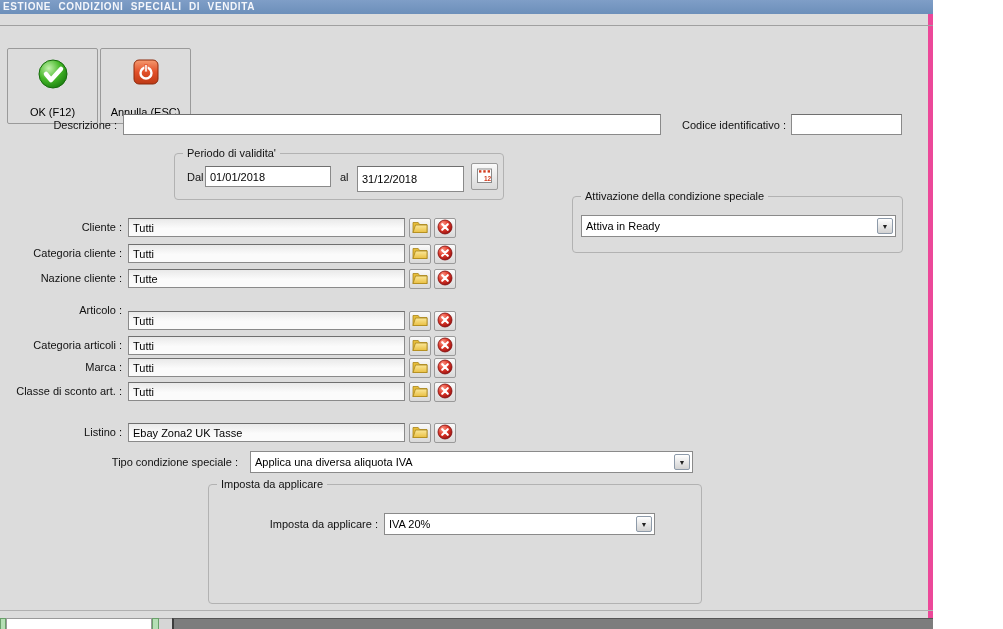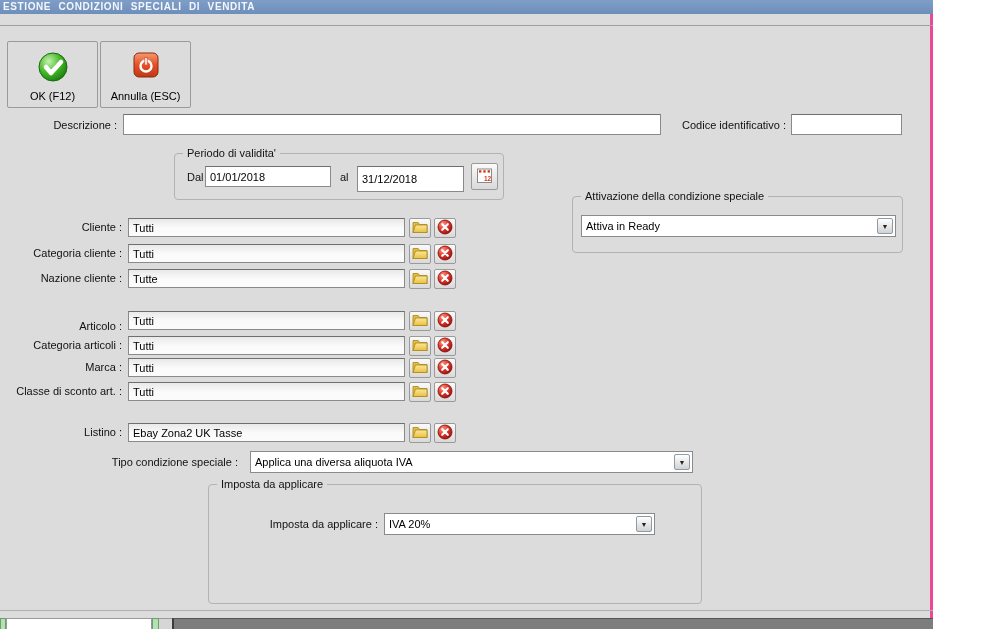--- a/index.html
+++ b/index.html
@@ -1,26 +1,26 @@
 <!DOCTYPE html>
 <html><head>
 <meta charset="utf-8">
 <style>
   * { margin:0; padding:0; box-sizing:border-box; }
   html,body { width:1003px; height:629px; background:#ffffff; overflow:hidden;
               font-family:"Liberation Sans", sans-serif; }
   .screen { position:relative; width:1003px; height:629px; }
   .win { position:absolute; left:0; top:0; width:933px; height:629px;
-         background:#dcdcdc; border-right:3px solid #ec4899; }
+         background:#dcdcdc; border-right:5px solid #ec4899; }
   .titlebar { position:absolute; left:0; top:0; width:933px; height:14px;
               background:linear-gradient(#7f9ec7,#6c8fba); color:#f4f6fb;
               font-size:10px; font-weight:bold; letter-spacing:.6px; word-spacing:4px;
               line-height:14px; padding-left:3px; white-space:nowrap; overflow:hidden; }
   .topline { position:absolute; left:0; top:25px; width:933px; height:1px; background:#a0a0a0; }
-  .toolbtn { position:absolute; top:41px; width:91px; height:67px; background:#dcdcdc;
+  .toolbtn { position:absolute; top:48px; width:91px; height:76px; background:#dcdcdc;
              border:1px solid #9a9a9a; border-radius:2px; display:flex; flex-direction:column;
              align-items:center; justify-content:flex-end; padding-bottom:5px; cursor:pointer;
              font-size:11px; color:#000; }
   .toolbtn .ticon { position:absolute; top:9px; left:50%; transform:translateX(-50%); }
   .lbl { position:absolute; font-size:11px; color:#111; white-space:nowrap; }
   .rlbl { text-align:right; }
   .field { position:absolute; background:#fff; border:1px solid #8a8a8a; border-top-color:#6f6f6f;
            font-family:"Liberation Sans",sans-serif; font-size:11px; padding:1px 4px; color:#000; }
   .rofield { background:linear-gradient(#e9e9e9,#fbfbfb 55%); }
   .gbox { position:absolute; border:1px solid #b2b2b2; border-radius:4px; }
@@ -159,21 +159,21 @@
             <path d="M1 12.5 L3.5 5 h11.5 L15 12.5 z" fill="url(#gFold)" stroke="#a8851c" stroke-width="0.8"></path>
           </svg></span>
       </button>
   <button class="iconbtn" style="left:434px; top:269px;">
         <span><svg width="16" height="16" viewBox="0 0 16 16">
             <circle cx="8" cy="8" r="7" fill="url(#gRed)" stroke="#7e0b0b" stroke-width="0.8"></circle>
             <path d="M5.2 5.2 L10.8 10.8 M10.8 5.2 L5.2 10.8" stroke="#fff" stroke-width="2.1" stroke-linecap="round"></path>
           </svg></span>
       </button>
 
-  <div class="lbl rlbl" style="left:0; top:320px; width:122px;">Articolo :</div>
+  <div class="lbl rlbl" style="left:0; top:304px; width:122px;">Articolo :</div>
   <input class="field rofield" style="left: 128px; top: 311px; width: 277px; height: 19px;" readonly="" value="Tutti">
   <button class="iconbtn" style="left:409px; top:311px;">
         <span><svg width="16" height="13" viewBox="0 0 16 13">
             <path d="M1 2.5 h5.2 l1.4 2 H15 v9 H1 z" fill="#e7bd3a" stroke="#a8851c" stroke-width="0.8"></path>
             <path d="M1 12.5 L3.5 5 h11.5 L15 12.5 z" fill="url(#gFold)" stroke="#a8851c" stroke-width="0.8"></path>
           </svg></span>
       </button>
   <button class="iconbtn" style="left:434px; top:311px;">
         <span><svg width="16" height="16" viewBox="0 0 16 16">
             <circle cx="8" cy="8" r="7" fill="url(#gRed)" stroke="#7e0b0b" stroke-width="0.8"></circle>

